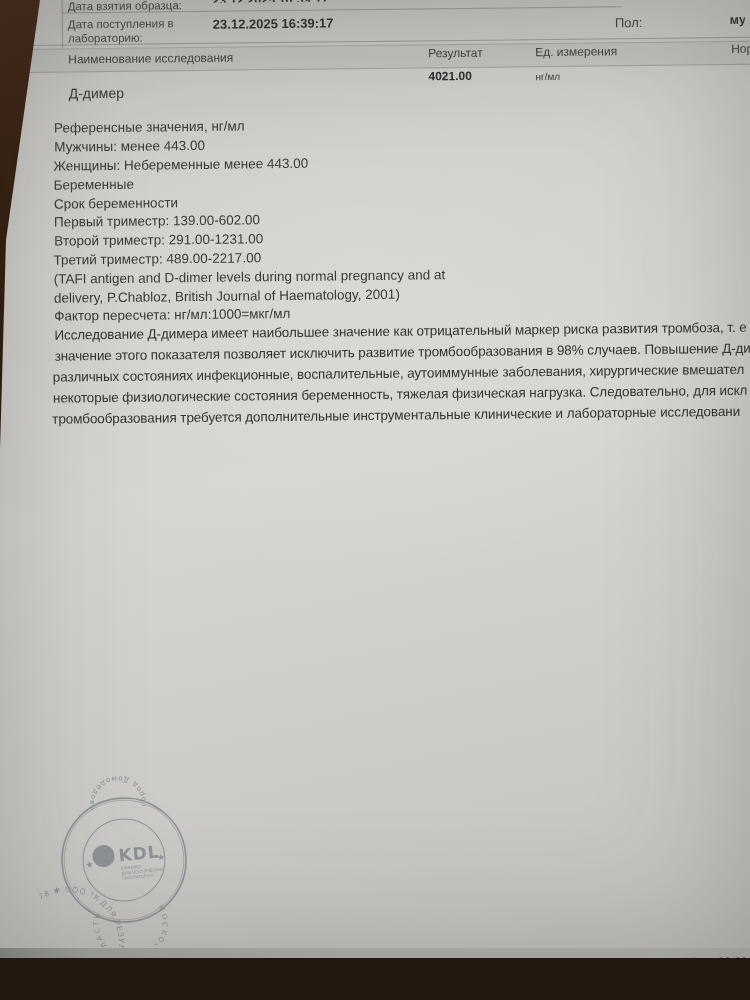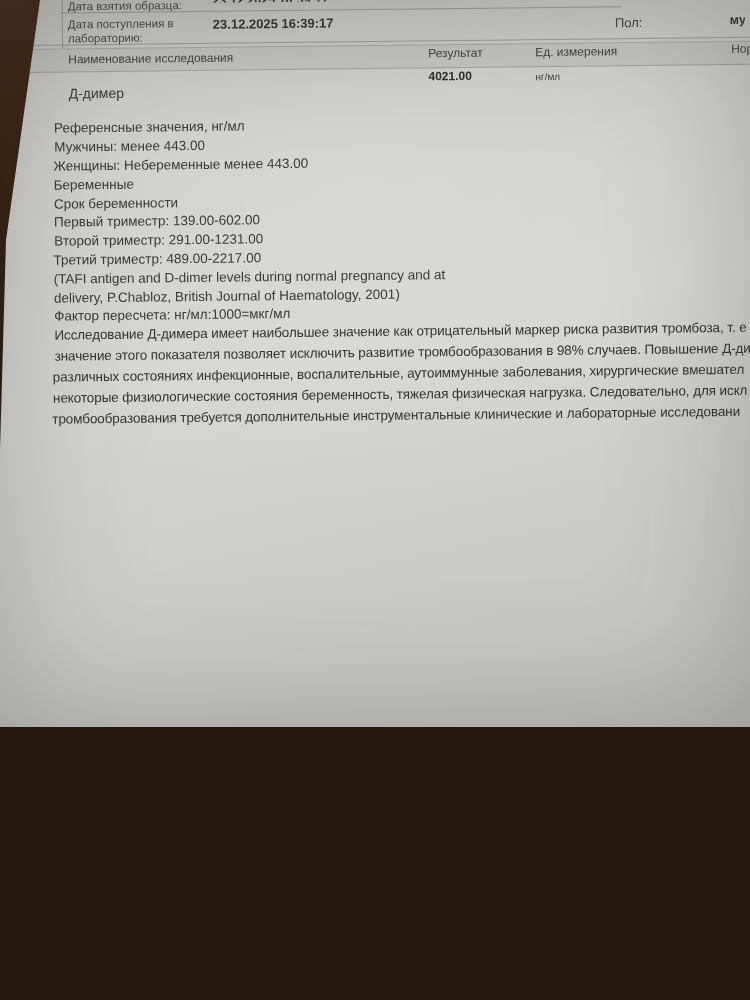--- a/index.html
+++ b/index.html
@@ -1,21 +1,21 @@
 <!DOCTYPE html>
 <html><head>
 <meta charset="utf-8">
 <style>
   html,body{margin:0;padding:0;}
   body{
     width:750px;height:1000px;overflow:hidden;
     font-family:"Liberation Sans","DejaVu Sans",sans-serif;
     background:#241710;
   }
-  .photo{position:relative;width:750px;height:727px;overflow:hidden;}
+  .photo{position:relative;width:750px;height:958px;overflow:hidden;}
   .paper{
     position:absolute;inset:0;
     background:
       radial-gradient(ellipse 620px 420px at 48% 30%, rgba(255,255,255,.16), rgba(255,255,255,0) 70%),
       linear-gradient(168deg,#bfbeba 0%,#cfcecA 22%,#d6d5d1 48%,#cdccc8 72%,#c2c1bd 100%);
   }
   .vignette{position:absolute;inset:0;box-shadow:inset 0 0 140px rgba(55,52,45,.28);pointer-events:none;z-index:9;}
   .wood{
     position:absolute;left:0;top:0;width:46px;height:450px;z-index:5;
     background:linear-gradient(175deg,#43281a 0%,#35200f 40%,#241509 100%);

